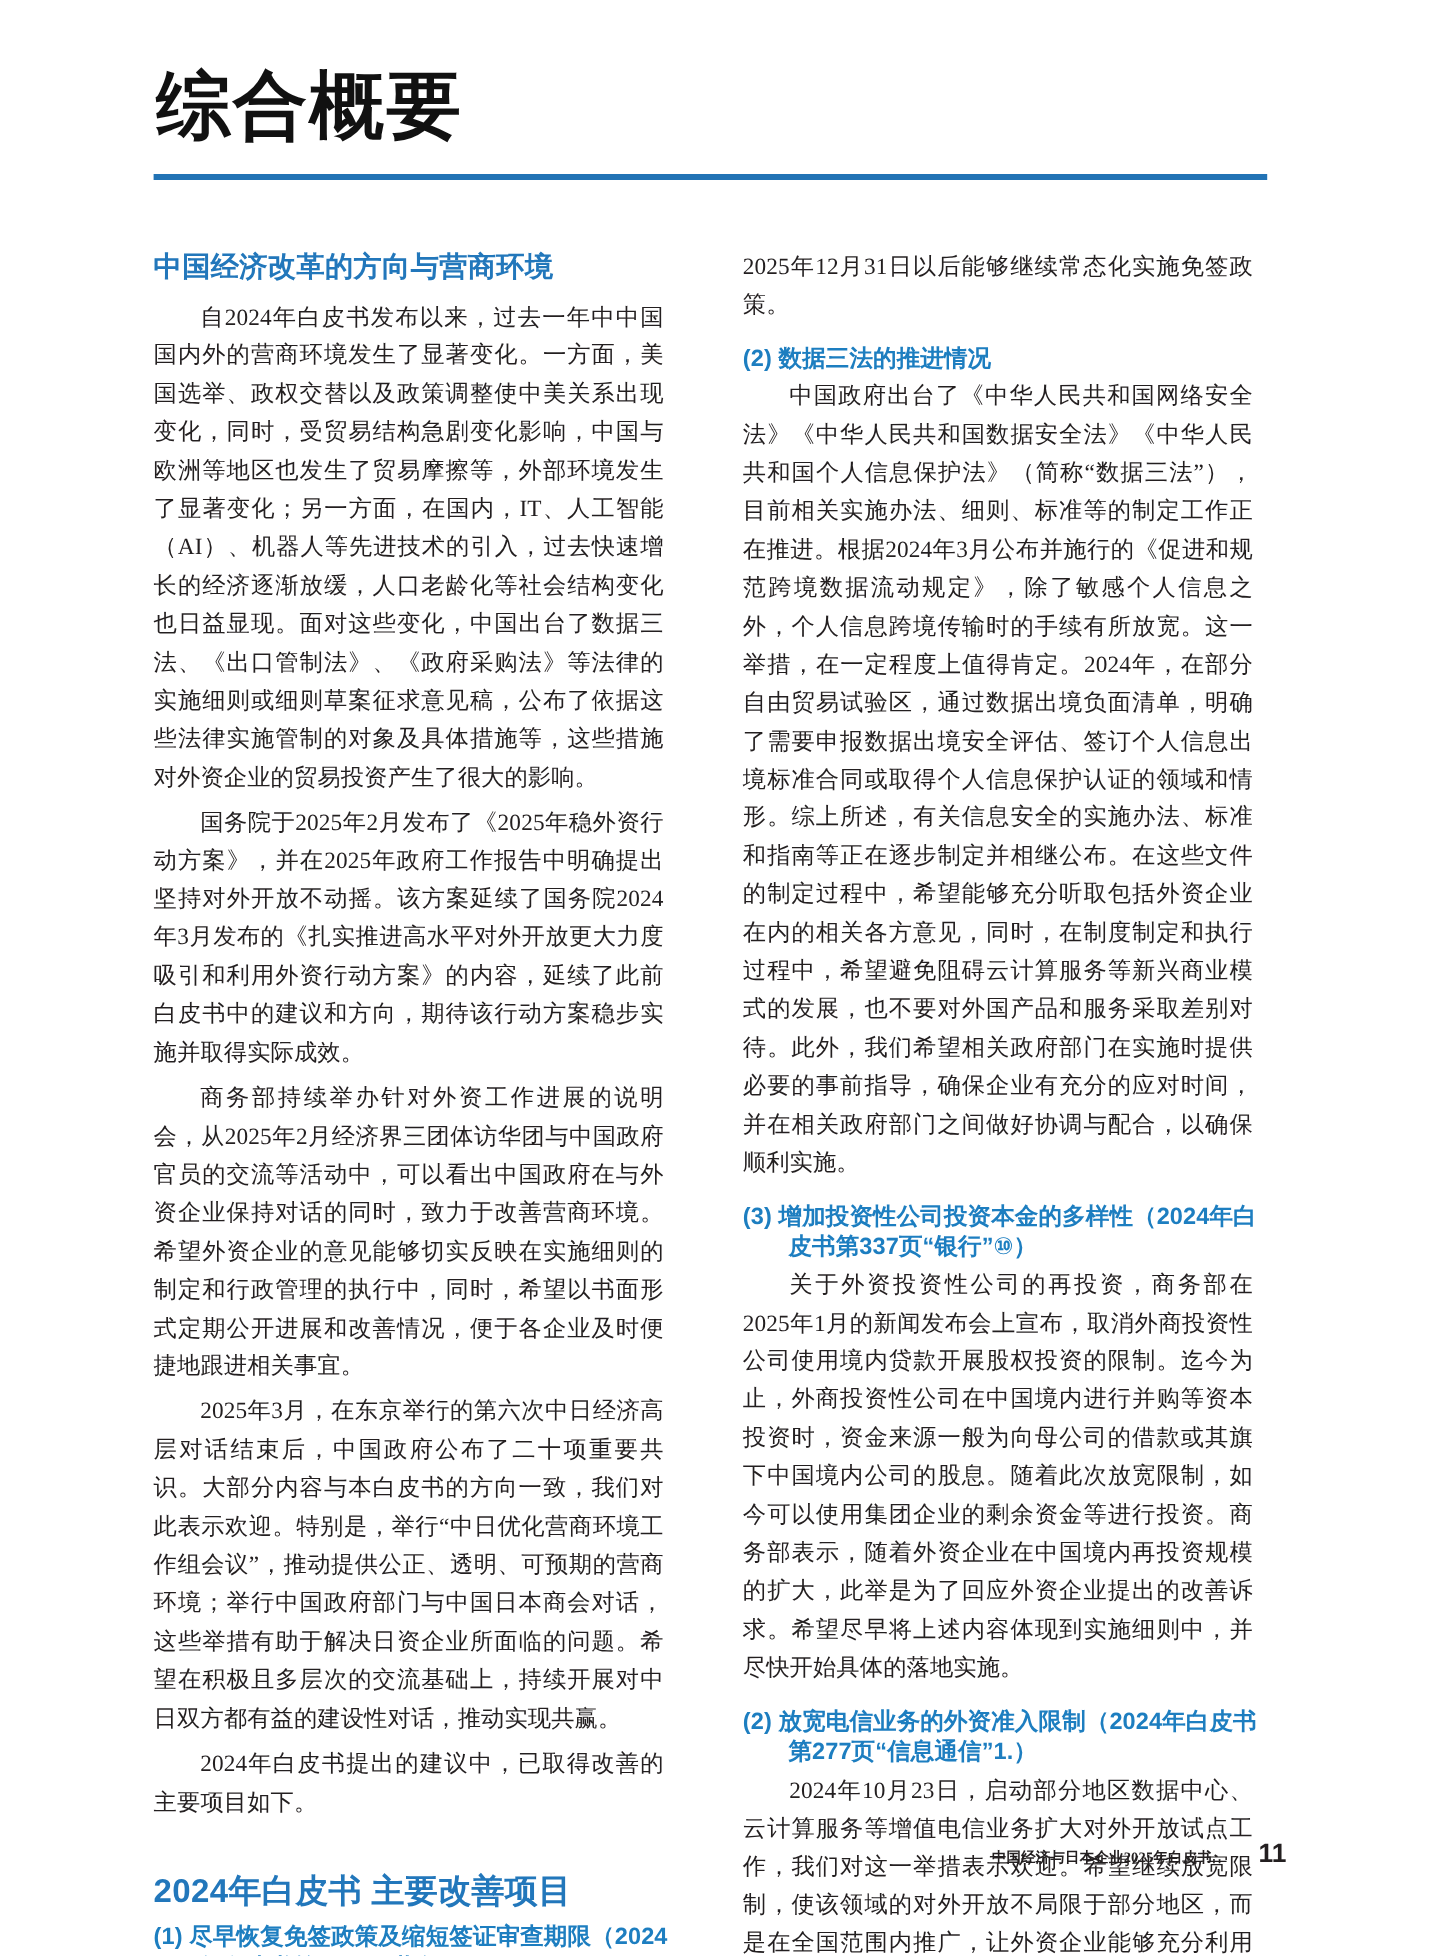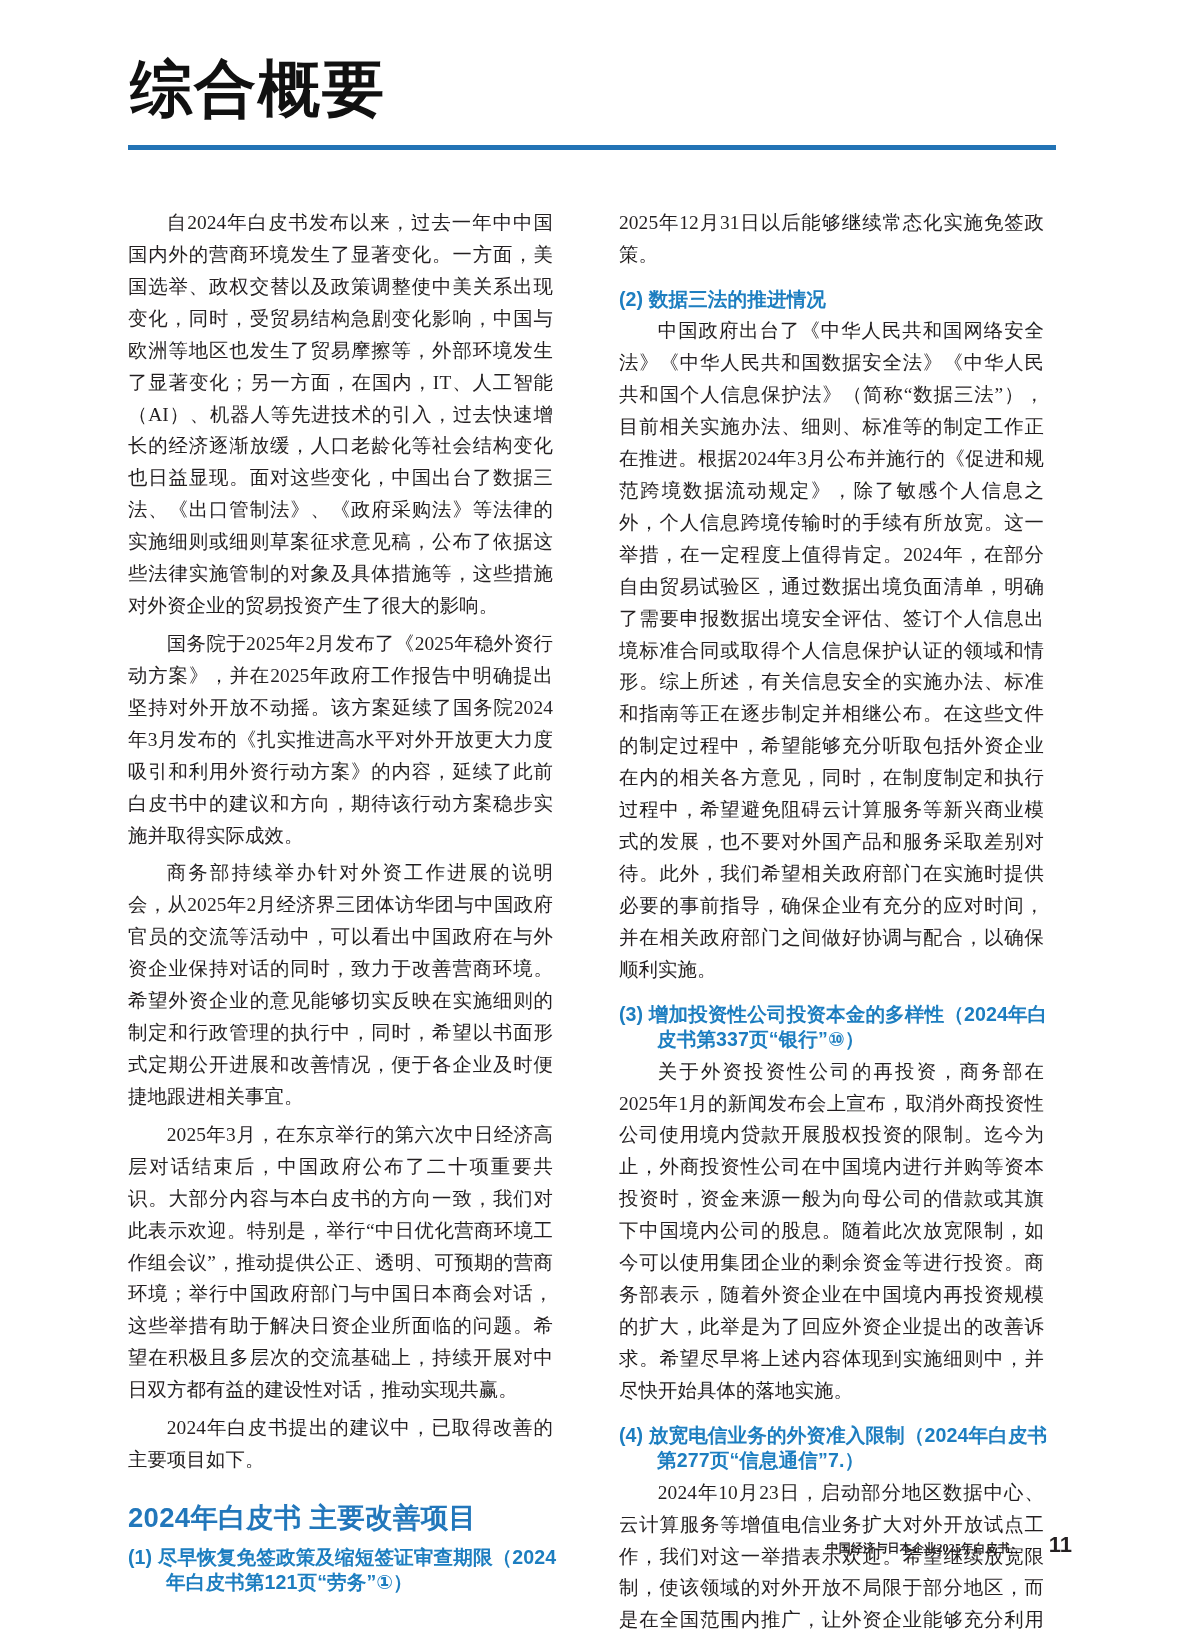--- a/index.html
+++ b/index.html
@@ -70,21 +70,21 @@
     color: #2277bb;
     margin: 0 0 12px 0;
     letter-spacing: 0.3px;
   }
   h2.big-head {
     font-family: "Liberation Sans", "DejaVu Sans", sans-serif;
     font-weight: 700;
     font-size: 27.5px;
     line-height: 1.3;
     color: #2277bb;
-    margin: 24px 0 9px 0;
+    margin: 39px 0 9px 0;
     letter-spacing: 0.3px;
   }
   h3.item-head {
     font-family: "Liberation Sans", "DejaVu Sans", sans-serif;
     font-weight: 700;
     font-size: 19.6px;
     line-height: 1.30;
     color: #1d7ec0;
     margin: 16px 0 3px 0;
     padding-left: 38px;
@@ -142,20 +142,21 @@
 <div class="page">
 
   <div class="masthead">
     <h1 class="page-title">综合概要</h1>
     <div class="title-rule"></div>
   </div>
 
   <div class="columns">
 
     <div class="col">
+      <h2 class="section-head">中国经济改革的方向与营商环境</h2>
 
       <p class="body">自2024年白皮书发布以来，过去一年中中国国内外的营商环境发生了显著变化。一方面，美国选举、政权交替以及政策调整使中美关系出现变化，同时，受贸易结构急剧变化影响，中国与欧洲等地区也发生了贸易摩擦等，外部环境发生了显著变化；另一方面，在国内，IT、人工智能（AI）、机器人等先进技术的引入，过去快速增长的经济逐渐放缓，人口老龄化等社会结构变化也日益显现。面对这些变化，中国出台了数据三法、《出口管制法》、《政府采购法》等法律的实施细则或细则草案征求意见稿，公布了依据这些法律实施管制的对象及具体措施等，这些措施对外资企业的贸易投资产生了很大的影响。</p>
       <p class="body">国务院于2025年2月发布了《2025年稳外资行动方案》，并在2025年政府工作报告中明确提出坚持对外开放不动摇。该方案延续了国务院2024年3月发布的《扎实推进高水平对外开放更大力度吸引和利用外资行动方案》的内容，延续了此前白皮书中的建议和方向，期待该行动方案稳步实施并取得实际成效。</p>
       <p class="body">商务部持续举办针对外资工作进展的说明会，从2025年2月经济界三团体访华团与中国政府官员的交流等活动中，可以看出中国政府在与外资企业保持对话的同时，致力于改善营商环境。希望外资企业的意见能够切实反映在实施细则的制定和行政管理的执行中，同时，希望以书面形式定期公开进展和改善情况，便于各企业及时便捷地跟进相关事宜。</p>
       <p class="body">2025年3月，在东京举行的第六次中日经济高层对话结束后，中国政府公布了二十项重要共识。大部分内容与本白皮书的方向一致，我们对此表示欢迎。特别是，举行“中日优化营商环境工作组会议”，推动提供公正、透明、可预期的营商环境；举行中国政府部门与中国日本商会对话，这些举措有助于解决日资企业所面临的问题。希望在积极且多层次的交流基础上，持续开展对中日双方都有益的建设性对话，推动实现共赢。</p>
       <p class="body">2024年白皮书提出的建议中，已取得改善的主要项目如下。</p>
 
       <h2 class="big-head">2024年白皮书 主要改善项目</h2>
 
       <h3 class="item-head first">(1) 尽早恢复免签政策及缩短签证审查期限（2024年白皮书第121页“劳务”①）</h3>
@@ -164,21 +165,21 @@
 
     <div class="col">
       <p class="body" style="text-indent:0">2025年12月31日以后能够继续常态化实施免签政策。</p>
 
       <h3 class="item-head">(2) 数据三法的推进情况</h3>
       <p class="body">中国政府出台了《中华人民共和国网络安全法》《中华人民共和国数据安全法》《中华人民共和国个人信息保护法》（简称“数据三法”），目前相关实施办法、细则、标准等的制定工作正在推进。根据2024年3月公布并施行的《促进和规范跨境数据流动规定》，除了敏感个人信息之外，个人信息跨境传输时的手续有所放宽。这一举措，在一定程度上值得肯定。2024年，在部分自由贸易试验区，通过数据出境负面清单，明确了需要申报数据出境安全评估、签订个人信息出境标准合同或取得个人信息保护认证的领域和情形。综上所述，有关信息安全的实施办法、标准和指南等正在逐步制定并相继公布。在这些文件的制定过程中，希望能够充分听取包括外资企业在内的相关各方意见，同时，在制度制定和执行过程中，希望避免阻碍云计算服务等新兴商业模式的发展，也不要对外国产品和服务采取差别对待。此外，我们希望相关政府部门在实施时提供必要的事前指导，确保企业有充分的应对时间，并在相关政府部门之间做好协调与配合，以确保顺利实施。</p>
 
       <h3 class="item-head">(3) 增加投资性公司投资本金的多样性（2024年白皮书第337页“银行”⑩）</h3>
       <p class="body">关于外资投资性公司的再投资，商务部在2025年1月的新闻发布会上宣布，取消外商投资性公司使用境内贷款开展股权投资的限制。迄今为止，外商投资性公司在中国境内进行并购等资本投资时，资金来源一般为向母公司的借款或其旗下中国境内公司的股息。随着此次放宽限制，如今可以使用集团企业的剩余资金等进行投资。商务部表示，随着外资企业在中国境内再投资规模的扩大，此举是为了回应外资企业提出的改善诉求。希望尽早将上述内容体现到实施细则中，并尽快开始具体的落地实施。</p>
 
-      <h3 class="item-head">(4) 放宽电信业务的外资准入限制（2024年白皮书第277页“信息通信”7.）</h3>
+      <h3 class="item-head">(2) 放宽电信业务的外资准入限制（2024年白皮书第277页“信息通信”1.）</h3>
       <p class="body">2024年10月23日，启动部分地区数据中心、云计算服务等增值电信业务扩大对外开放试点工作，我们对这一举措表示欢迎。希望继续放宽限制，使该领域的对外开放不局限于部分地区，而是在全国范围内推广，让外资企业能够充分利用在本国积累的专业技术和经验，在中国开展富有吸引力的信息通信技术（ICT）服务。</p>
 
     </div>
   </div>
 
   <div class="footer">
     <span class="footer-title">中国经济与日本企业2025年白皮书</span>
     <span class="footer-pageno">11</span>
   </div>
 

